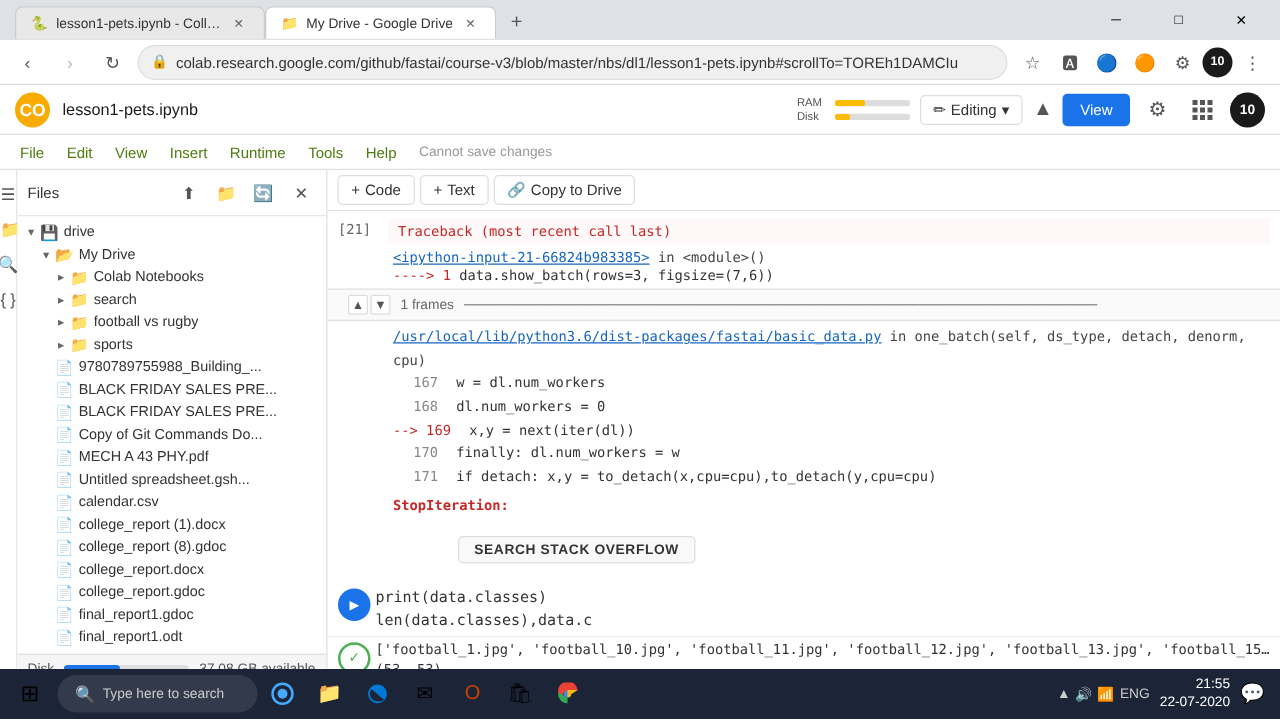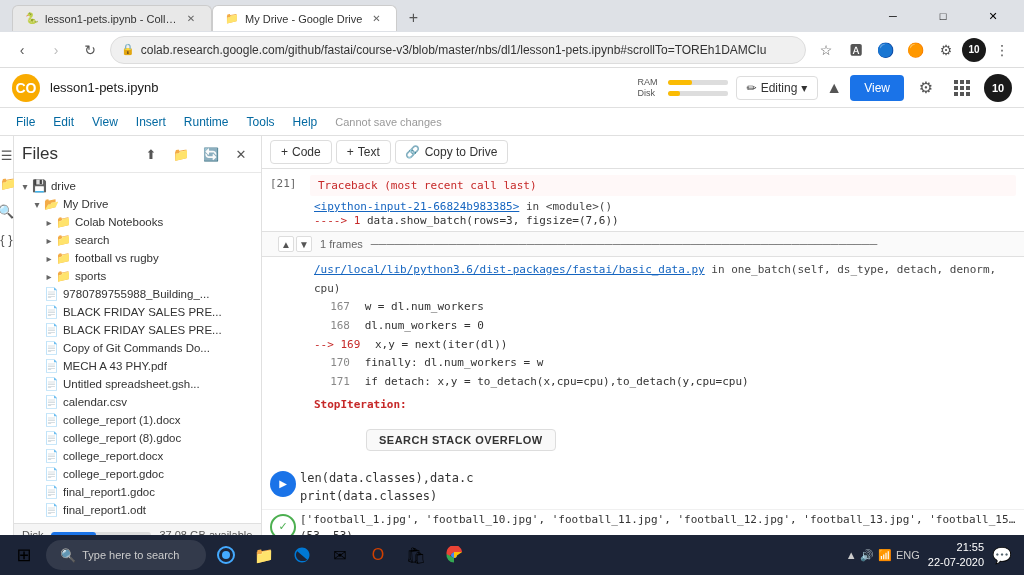--- a/index.html
+++ b/index.html
@@ -264,21 +264,21 @@
       height: 28px;
       display: flex;
       align-items: center;
       padding: 0 8px;
       gap: 2px;
       border-bottom: 1px solid #e0e0e0;
     }
     .menu-item {
       padding: 3px 8px;
       font-size: 12px;
-      color: #0369a1;
+      color: #4d7c0f;
       cursor: pointer;
       border-radius: 3px;
     }
     .cannot-save {
       margin-left: 8px;
       font-size: 11px;
       color: #999;
     }
 
     
@@ -299,21 +299,21 @@
       flex-shrink: 0;
     }
     .sidebar-header {
       display: flex;
       align-items: center;
       padding: 6px 8px;
       gap: 6px;
       border-bottom: 1px solid #e8e8e8;
     }
     .sidebar-title {
-      font-size: 17px;
+      font-size: 12px;
       font-weight: 500;
       color: #333;
       flex: 1;
     }
     .sidebar-icon-btn {
       width: 24px;
       height: 24px;
       display: flex;
       align-items: center;
       justify-content: center;
@@ -958,22 +958,22 @@
           <span style="color:#c62828;font-weight:bold;">StopIteration:</span>
         </div>
 
         <div style="padding:4px 8px 8px 52px;">
           <button class="search-stack-overflow-btn">SEARCH STACK OVERFLOW</button>
         </div>
 
         <div class="code-cell">
           <button class="cell-run-btn">▶</button>
           <div class="cell-code-area">
+            <div>print(data.classes)</div>
             <div>len(data.classes),data.c</div>
-            <div>print(data.classes)</div>
           </div>
 
           <div class="cell-actions">
             <button class="cell-action-btn">↑</button>
             <button class="cell-action-btn">↓</button>
             <button class="cell-action-btn">🔗</button>
             <button class="cell-action-btn">⚙</button>
             <button class="cell-action-btn">🗑</button>
             <button class="cell-action-btn">⤢</button>
             <button class="cell-action-btn">⋮</button>

